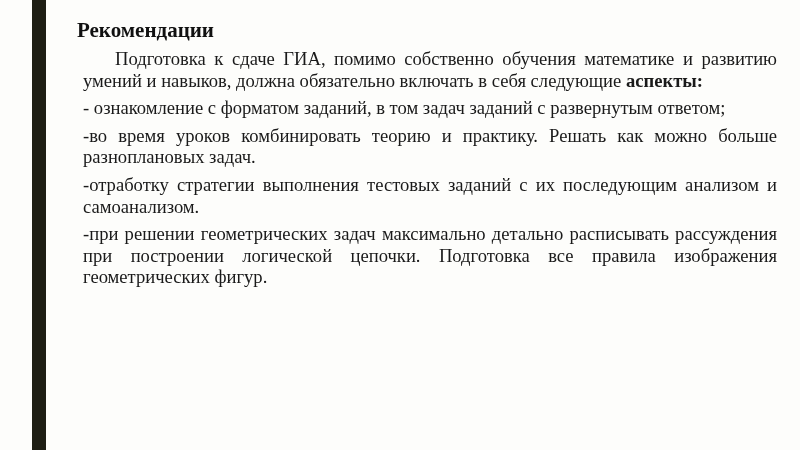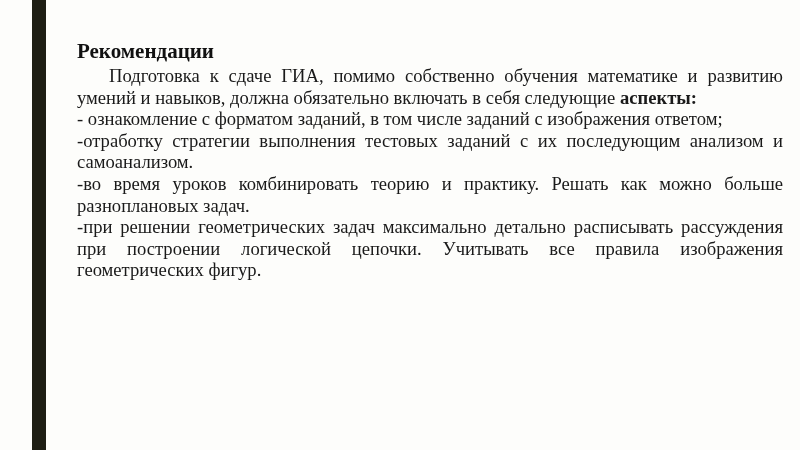--- a/index.html
+++ b/index.html
@@ -19,36 +19,36 @@
       position: absolute;
       left: 32px;
       top: 0;
       width: 14px;
       height: 450px;
       background: #1e1e14;
     }
     .content {
       position: absolute;
       left: 77px;
-      top: 39px;
+      top: 18px;
       width: 706px;
     }
     .title {
       font-weight: bold;
       font-size: 21px;
       line-height: 24px;
       margin: 0 0 2px 0;
       color: #111;
     }
     .para {
       font-size: 18.6px;
       line-height: 21.6px;
       text-align: justify;
       text-align-last: left;
-      margin: 0;
+      margin: 6px;
     }
     .indent {
       text-indent: 32px;
     }
     .para b {
       font-weight: bold;
     }
     .condensed {
       letter-spacing: -0.35px;
     }
@@ -56,17 +56,17 @@
 </head>
 <body>
 
 <div class="side-bar"></div>
 
 <div class="content">
   <h1 class="title">Рекомендации</h1>
 
   <p class="para indent"><span>Подготовка к сдаче ГИА, помимо собственно обучения математике и развитию умений и навыков, должна обязательно включать в себя следующие </span><b>аспекты:</b></p>
 
-  <p class="para">- ознакомление с форматом заданий, в том числе заданий с изображения ответом;</p>
+  <p class="para">- ознакомление с форматом заданий, в том задач заданий с развернутым ответом;</p>
+  <p class="para">-во время уроков комбинировать теорию и практику.  Решать как можно больше разноплановых задач.</p>
   <p class="para">-отработку стратегии выполнения тестовых заданий с их последующим анализом и самоанализом.</p>
-  <p class="para">-во время уроков комбинировать теорию и практику.  Решать как можно больше разноплановых задач.</p>
-  <p class="para">-при решении геометрических задач максимально детально расписывать рассуждения при построении логической цепочки.  Учитывать все правила изображения геометрических фигур.</p>
+  <p class="para">-при решении геометрических задач максимально детально расписывать рассуждения при построении логической цепочки.  Подготовка все правила изображения геометрических фигур.</p>
 </div>
 
 </body></html>

